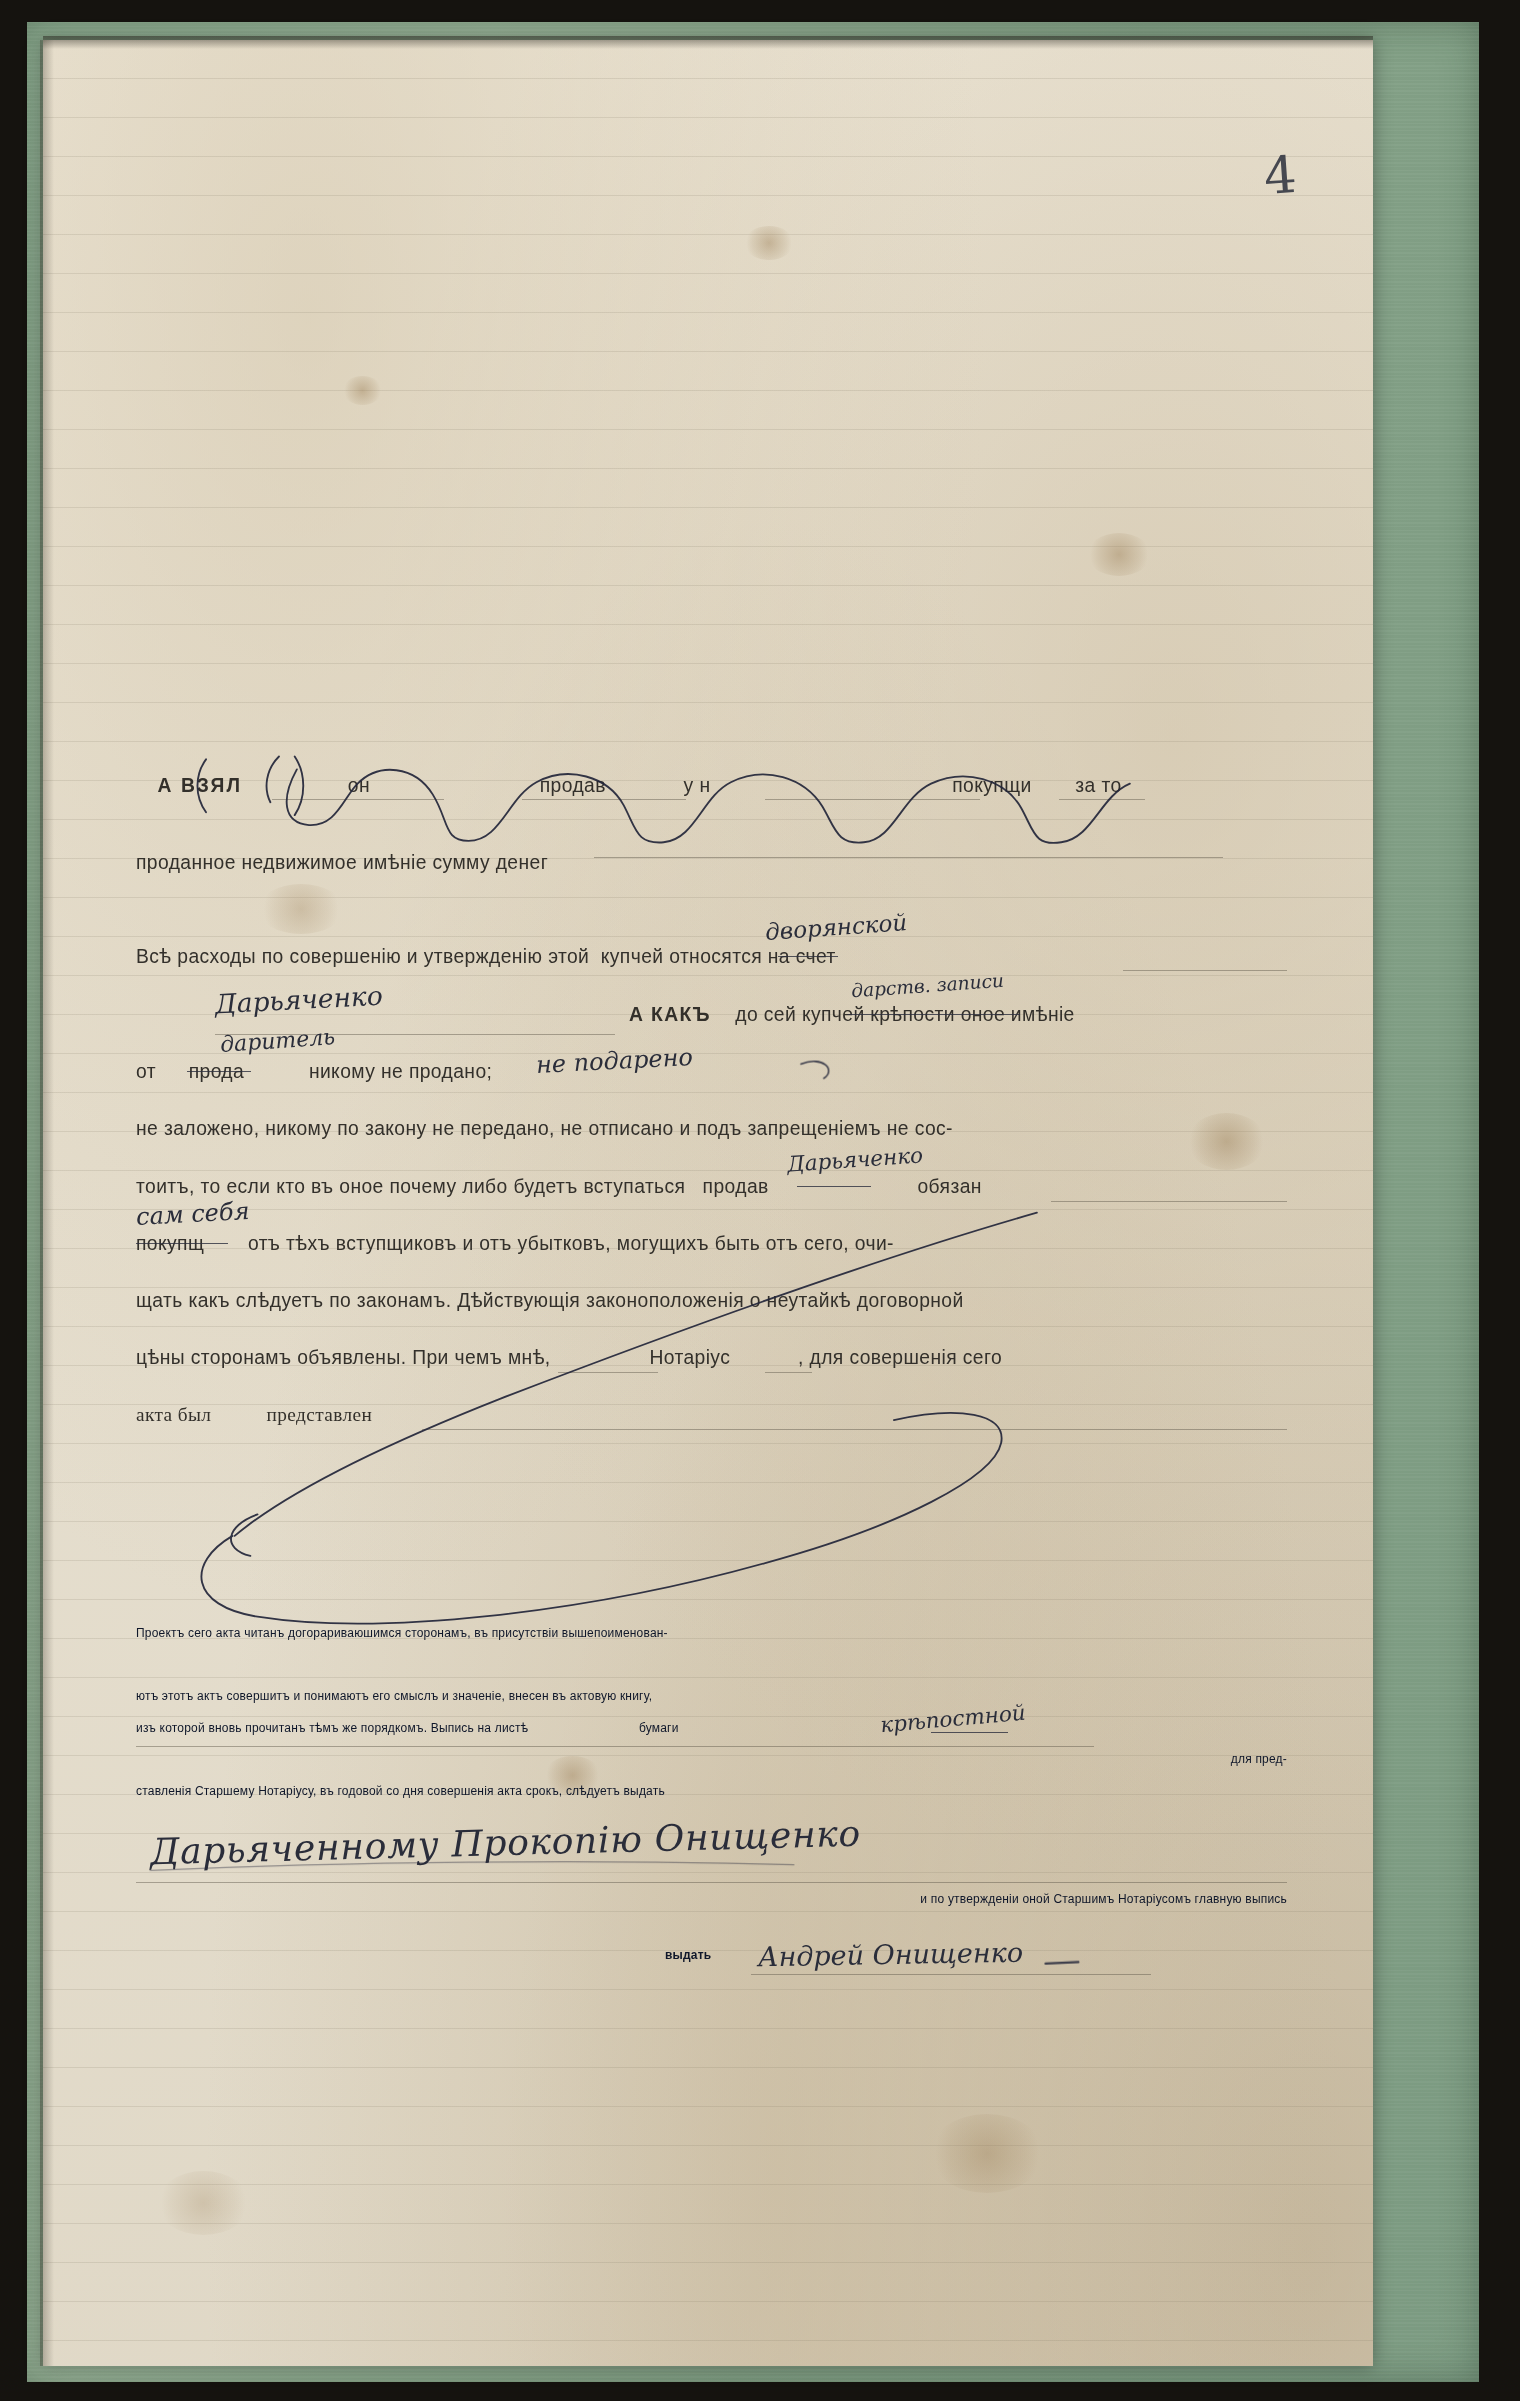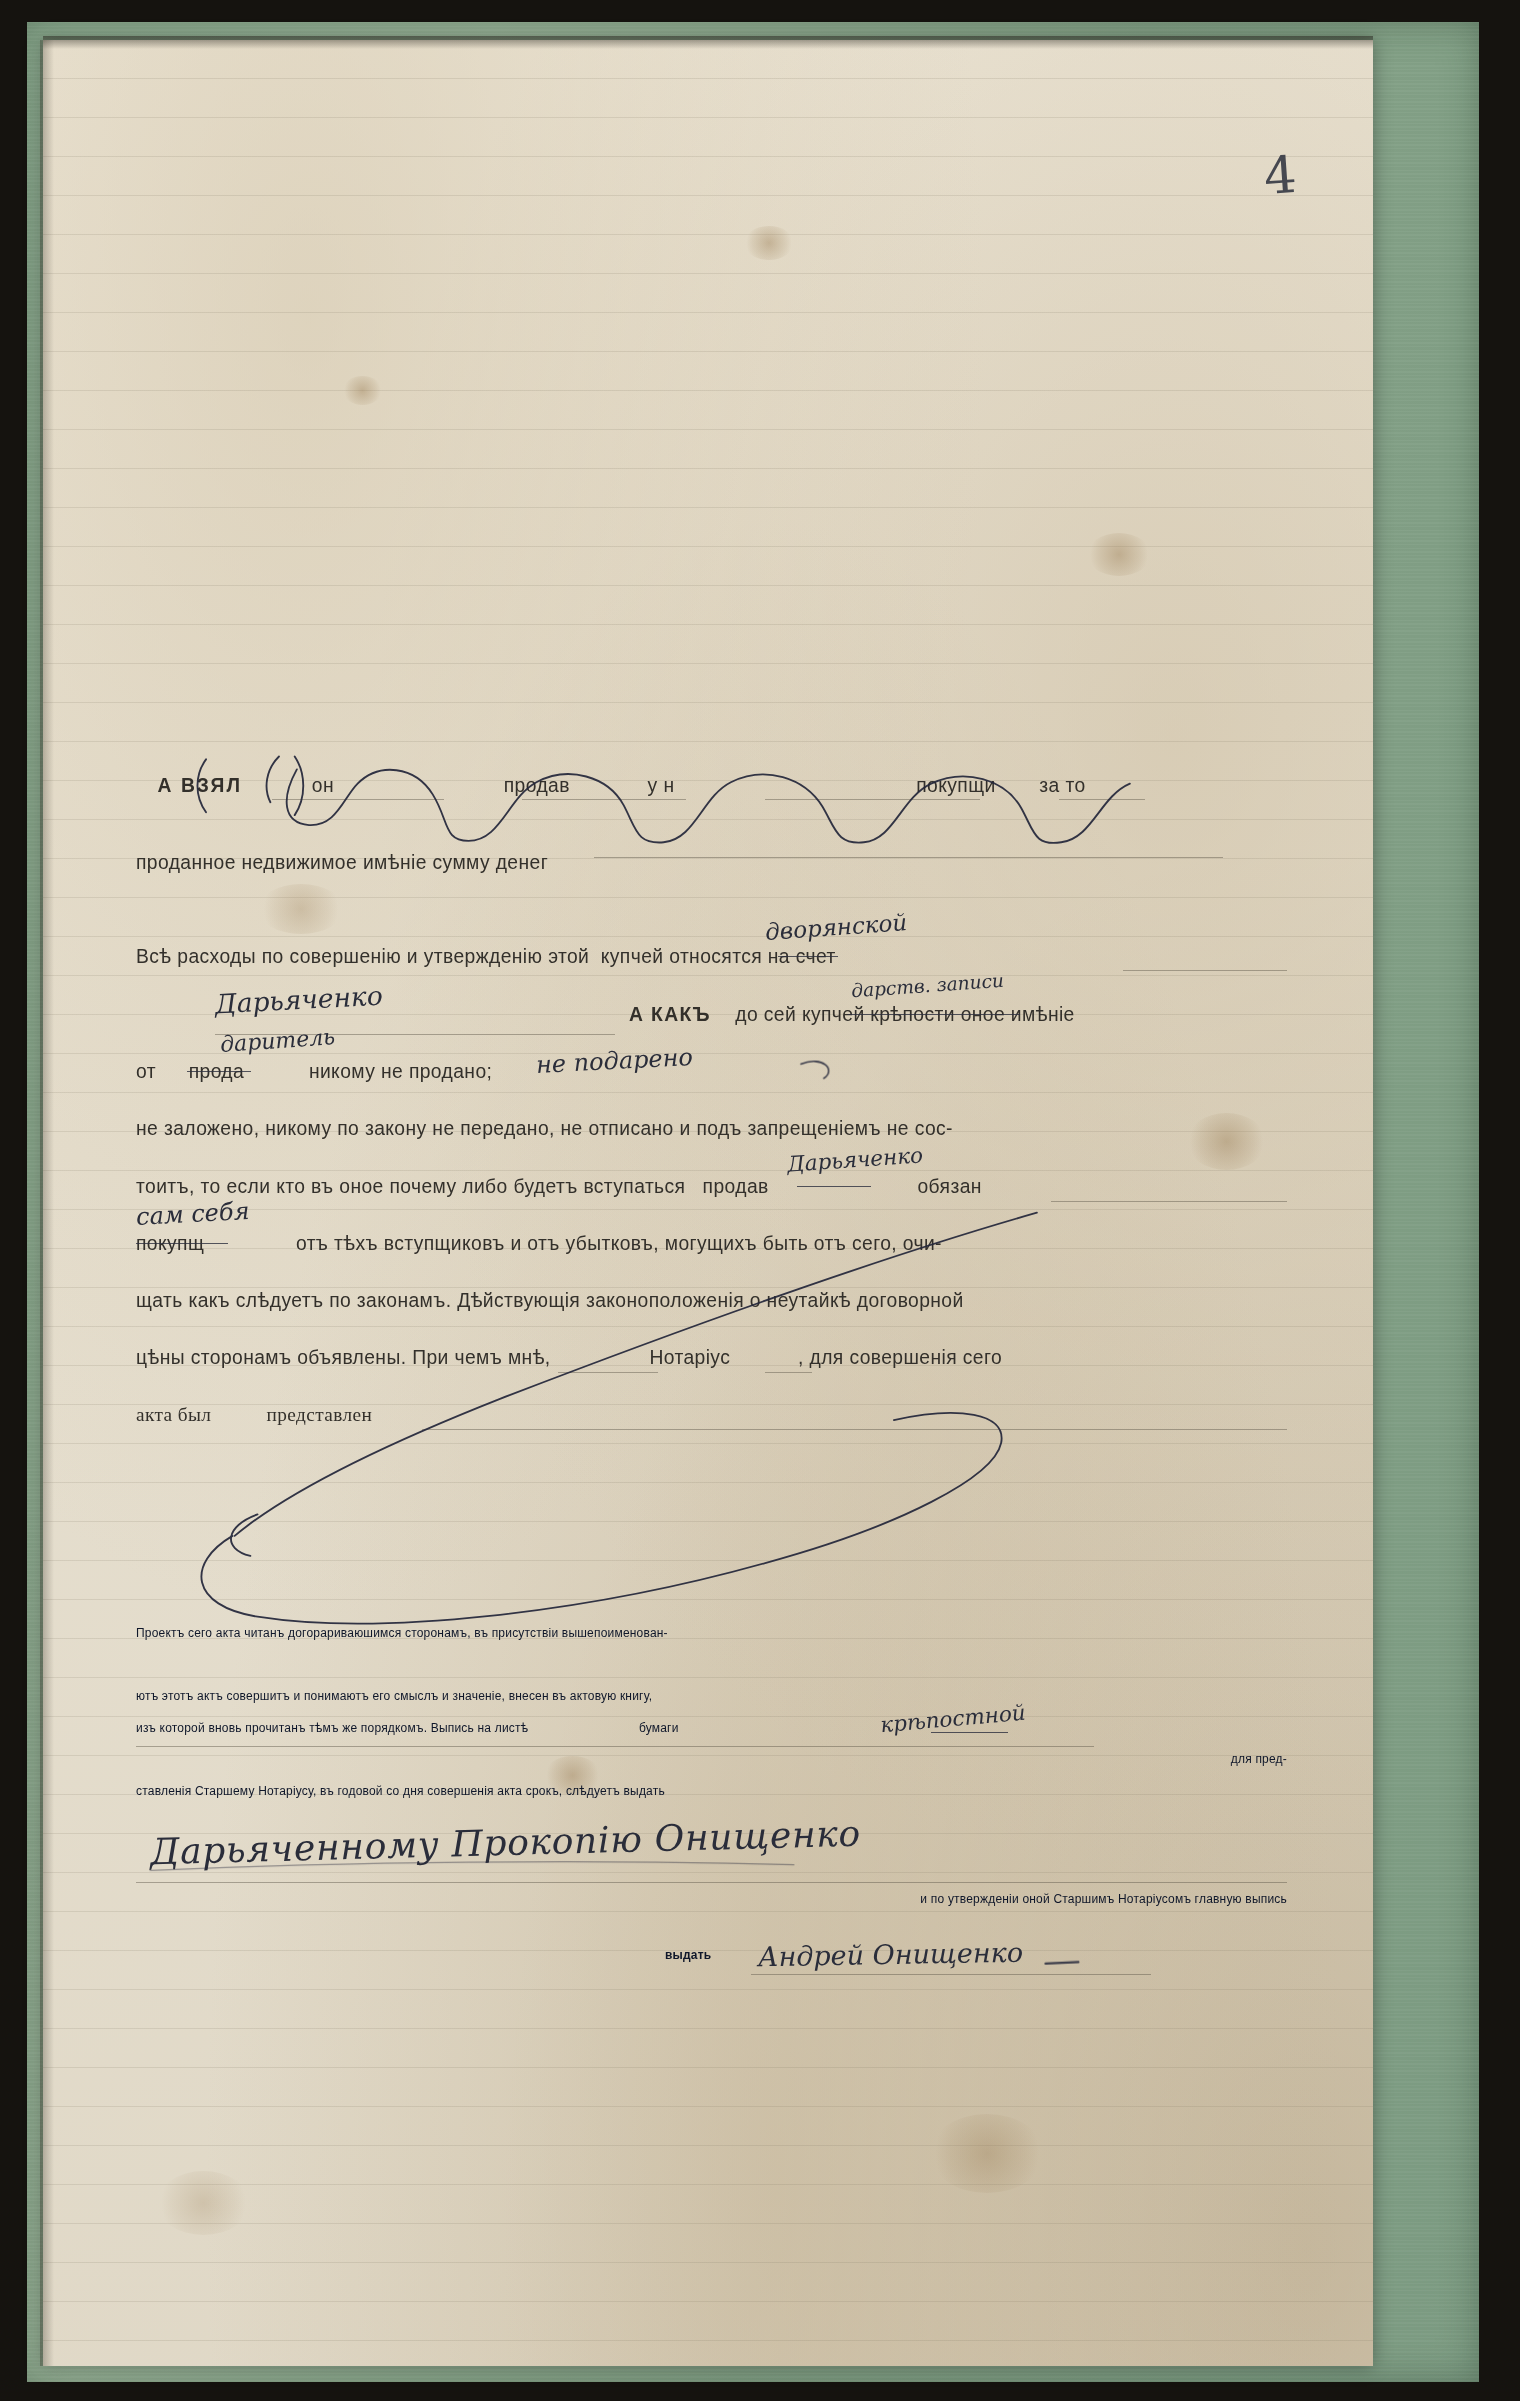--- a/index.html
+++ b/index.html
@@ -191,21 +191,21 @@
     <div class="spot" style="left:501px;top:1716px;width:57px;height:39px;"></div>
     <div class="spot" style="left:887px;top:2074px;width:114px;height:79px;opacity:.8;"></div>
     <div class="spot" style="left:114px;top:2131px;width:93px;height:64px;opacity:.6;"></div>
 
     <div id="folio">4</div>
 
     <div id="body">
 
       <div class="line" style="top:735px;">
         <span class="w" style="margin-left:21.5px;letter-spacing:2.1px;font-weight:bold;">А ВЗЯЛ</span>
-        <span class="w" style="margin-left:64px;">он</span>
+        <span class="w" style="margin-left:100px;">он</span>
         <span class="w" style="margin-left:164px;">продав</span>
         <span class="w" style="margin-left:72px;">у н</span>
         <span class="w" style="margin-left:236px;">покупщи</span>
         <span class="w" style="margin-left:38px;">за то</span>
       </div>
       <div class="rule" style="left:136px;top:759px;width:172px;"></div>
       <div class="rule" style="left:386px;top:759px;width:164px;"></div>
       <div class="rule" style="left:629px;top:759px;width:215px;"></div>
       <div class="rule" style="left:923px;top:759px;width:86px;"></div>
 
@@ -248,21 +248,21 @@
         <span class="w">тоитъ, то если кто въ оное почему либо будетъ вступаться</span>
         <span class="w" style="margin-left:11.4px;">продав</span>
         <span class="w" style="margin-left:143px;">обязан</span>
       </div>
       <div class="strike" style="left:661px;top:1146px;width:74px;"></div>
       <div class="hand" style="left:651px;top:1107px;font-size:21.5px;transform:rotate(-4deg);">Дарьяченко</div>
       <div class="rule" style="left:915px;top:1161px;width:236px;"></div>
 
       <div class="line" style="top:1193px;">
         <span class="w">покупщ</span>
-        <span class="w" style="margin-left:86px;">отъ тѣхъ вступщиковъ и отъ убытковъ,  могущихъ быть отъ сего,  очи-</span>
+        <span class="w" style="margin-left:38px;">отъ тѣхъ вступщиковъ и отъ убытковъ,  могущихъ быть отъ сего,  очи-</span>
       </div>
       <div class="strike" style="left:0px;top:1203px;width:92px;"></div>
       <div class="hand" style="left:0px;top:1160px;font-size:24px;transform:rotate(-3deg);">сам себя</div>
 
       <div class="line" style="top:1307px;">
         <span class="w">цѣны сторонамъ объявлены. При чемъ мнѣ,</span>
         <span class="w" style="margin-left:93px;">Нотарiус</span>
         <span class="w" style="margin-left:62px;">, для совершенiя сего</span>
       </div>
 

